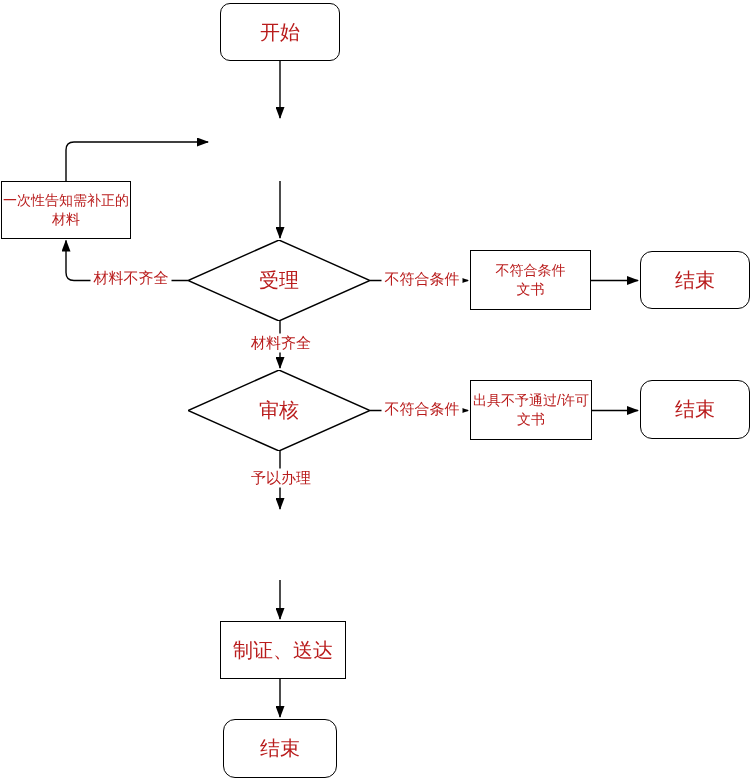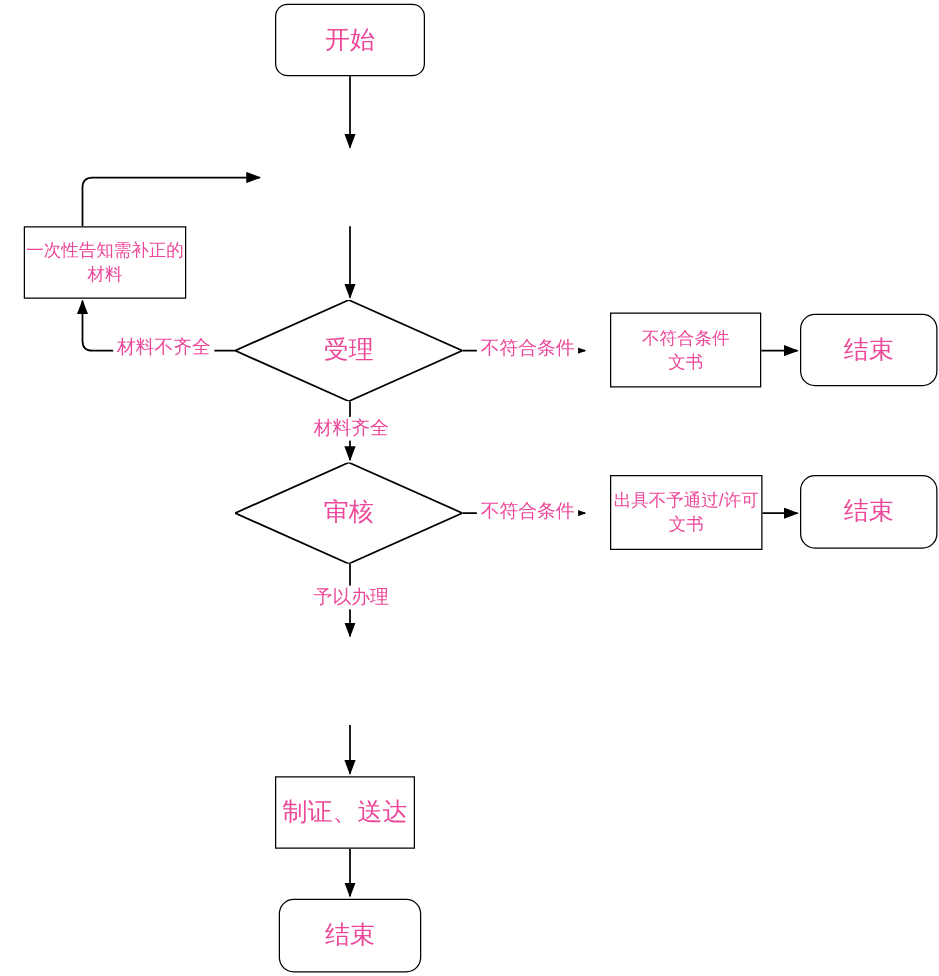--- a/index.html
+++ b/index.html
@@ -1,21 +1,21 @@
 <!DOCTYPE html>
 <html><head>
 <meta charset="utf-8">
 <style>
   html,body{margin:0;padding:0;background:#fff;}
   .canvas{
     position:relative;
     width:751px;height:781px;
     background:#ffffff;
     font-family:"Liberation Sans","DejaVu Sans",sans-serif;
-    color:#ec4899;
+    color:#b91c1c;
     overflow:hidden;
   }
   .edges{position:absolute;left:0;top:0;width:751px;height:781px;pointer-events:none;}
   .node{
     position:absolute;
     background:#ffffff;
     border:1.4px solid #000000;
     display:flex;
     flex-direction:column;
     align-items:center;
@@ -24,21 +24,21 @@
     box-sizing:border-box;
     line-height:1.35;
     white-space:nowrap;
   }
   .terminal{border-radius:12px;}
   .diamond{border:none;background:transparent;text-align:center;}
   .diamond svg{position:absolute;left:0;top:0;width:100%;height:100%;}
   .diamond .lbl{position:relative;z-index:1;}
   .fs20{font-size:20px;}
   .fs19{font-size:19px;}
-  .fs14{font-size:14px;margin-left:18px;}
+  .fs14{font-size:14px;}
   .edge-label{
     position:absolute;
     transform:translate(-50%,-50%);
     background:#ffffff;
     font-size:15px;
     padding:0 3px;
     white-space:nowrap;
     z-index:2;
     text-align:center;
   }
@@ -106,21 +106,21 @@
   <div class="node fs14" style="left:470px;top:380px;width:122px;height:60px;">
     <span>出具不予通过/许可</span>
     <span>文书</span>
   </div>
 
   <div class="node terminal fs20" style="left:640px;top:380px;width:110px;height:59px;">
     <span>结束</span>
   </div>
 
 
-  <div class="node fs20" style="left:220px;top:621px;width:112px;height:58px;">
+  <div class="node fs20" style="left:220px;top:621px;width:126px;height:58px;">
     <span>制证、送达</span>
   </div>
 
   <div class="node terminal fs20" style="left:223px;top:719px;width:114px;height:59px;">
     <span>结束</span>
   </div>
 
   <div class="edge-label" style="left:131px;top:278px;">材料不齐全</div>
   <div class="edge-label" style="left:422px;top:279px;">不符合条件</div>
   <div class="edge-label" style="left:281px;top:343px;">材料齐全</div>

